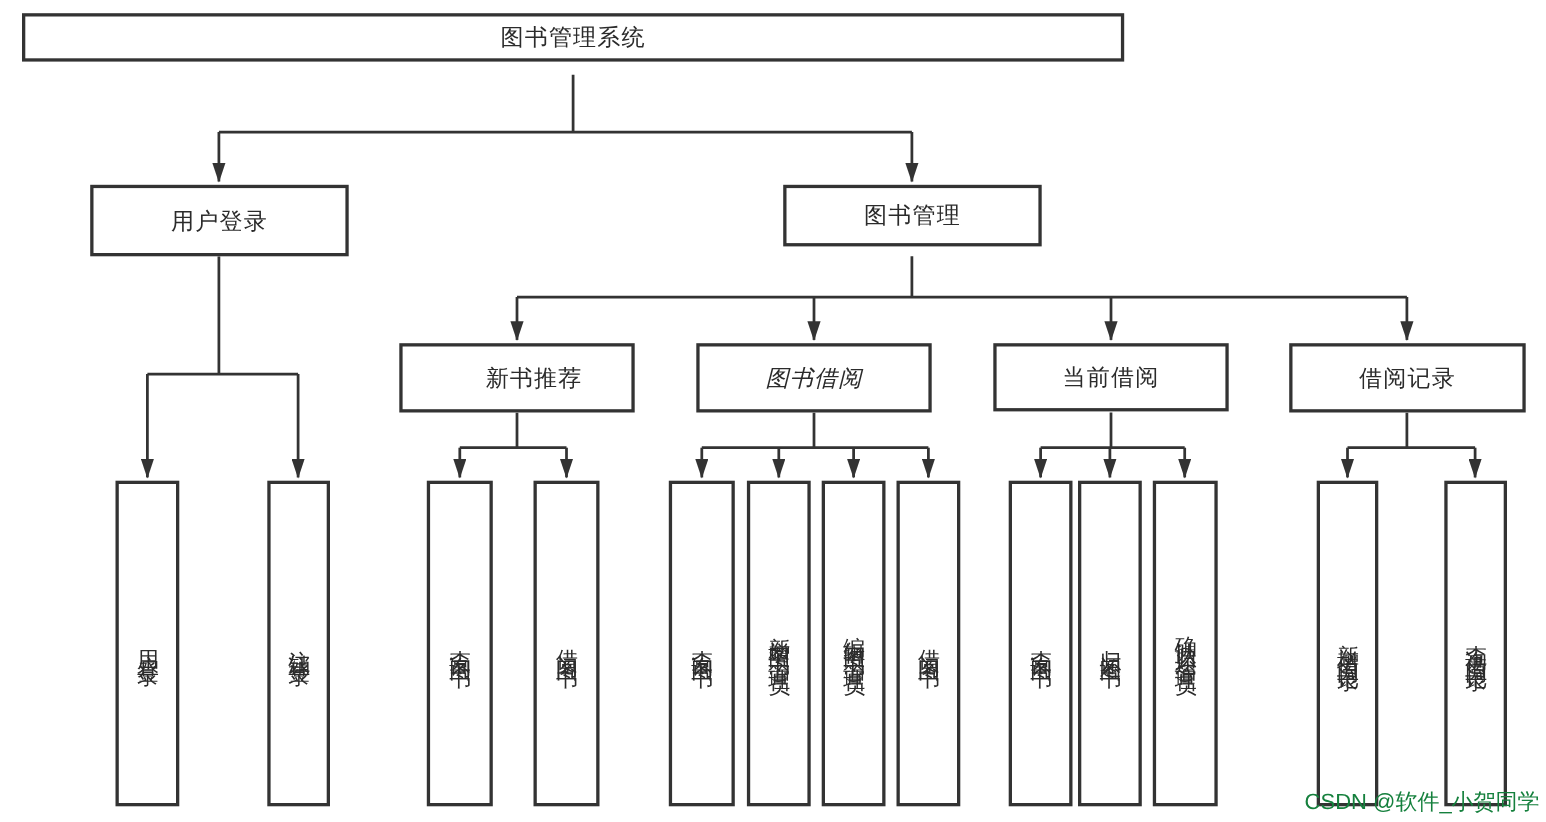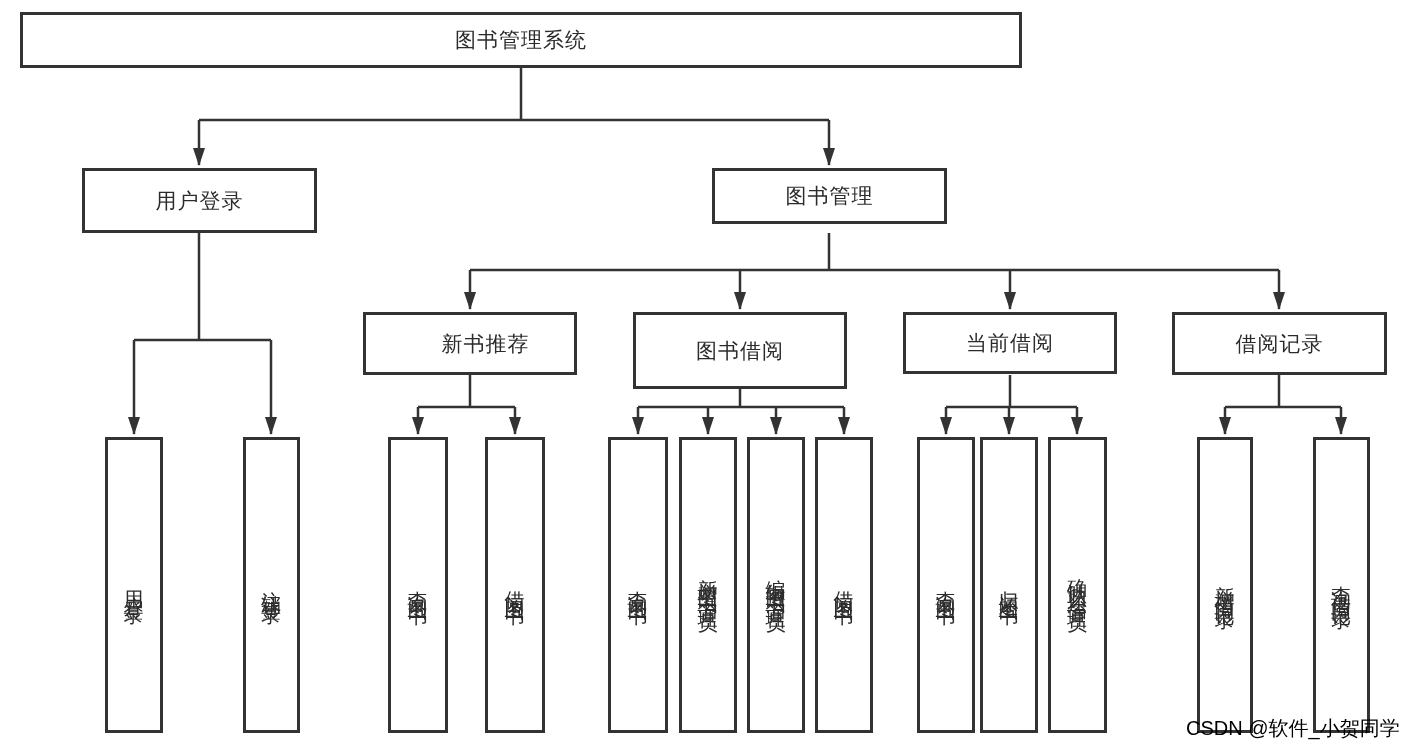--- a/index.html
+++ b/index.html
@@ -18,44 +18,44 @@
     display:flex;align-items:center;justify-content:center;
     z-index:1;
   }
   .hbox{font-size:21px;letter-spacing:1px;}
   .vbox{
     writing-mode:vertical-rl;
     font-size:20px;letter-spacing:5px;line-height:1;
     padding:8px 0;
   }
   
-  #n-root          {left:20px;  top:12px;  width:1002px;height:56px;}
+  #n-root          {left:20px;  top:12px;  width:1002px;height:44px;}
   #n-user-login    {left:82px;  top:168px; width:235px; height:65px;}
   #n-book-mgmt     {left:712px; top:168px; width:235px; height:56px;}
   #n-new-books     {left:363px; top:312px; width:214px; height:63px;padding-left:31px;}
-  #n-book-borrow   {left:633px; top:312px; width:214px; height:77px;}
+  #n-book-borrow   {left:633px; top:312px; width:214px; height:63px;font-style:italic;}
   #n-current-borrow{left:903px; top:312px; width:214px; height:62px;}
   #n-borrow-records{left:1172px;top:312px; width:215px; height:63px;}
   
   #n-ul-login  {left:105px; top:437px;width:58px;height:296px;}
   #n-ul-logout {left:243px; top:437px;width:57px;height:296px;}
   #n-nb-query  {left:388px; top:437px;width:60px;height:296px;}
   #n-nb-borrow {left:485px; top:437px;width:60px;height:296px;}
   #n-bb-query  {left:608px; top:437px;width:60px;height:296px;}
   #n-bb-add    {left:679px; top:437px;width:58px;height:296px;}
   #n-bb-edit   {left:747px; top:437px;width:58px;height:296px;}
   #n-bb-borrow {left:815px; top:437px;width:58px;height:296px;}
   #n-cb-query  {left:917px; top:437px;width:58px;height:296px;}
   #n-cb-return {left:980px; top:437px;width:58px;height:296px;}
   #n-cb-confirm{left:1048px;top:437px;width:59px;height:296px;}
   #n-br-add    {left:1197px;top:437px;width:56px;height:296px;}
   #n-br-query  {left:1313px;top:437px;width:57px;height:296px;}
   .watermark{
     position:absolute;left:1186px;top:715px;
-    font-size:20px;color:#000000;white-space:nowrap;z-index:5;
+    font-size:20px;color:#15803d;white-space:nowrap;z-index:5;
   }
 </style>
 </head>
 <body>
 
 <div class="stage">
 
   <svg class="connectors" width="1405" height="747" viewBox="0 0 1405 747">
     <defs>
       <marker id="arrow" viewBox="0 0 18 12" refX="17" refY="6" markerWidth="18" markerHeight="12" orient="auto" markerUnits="userSpaceOnUse">

